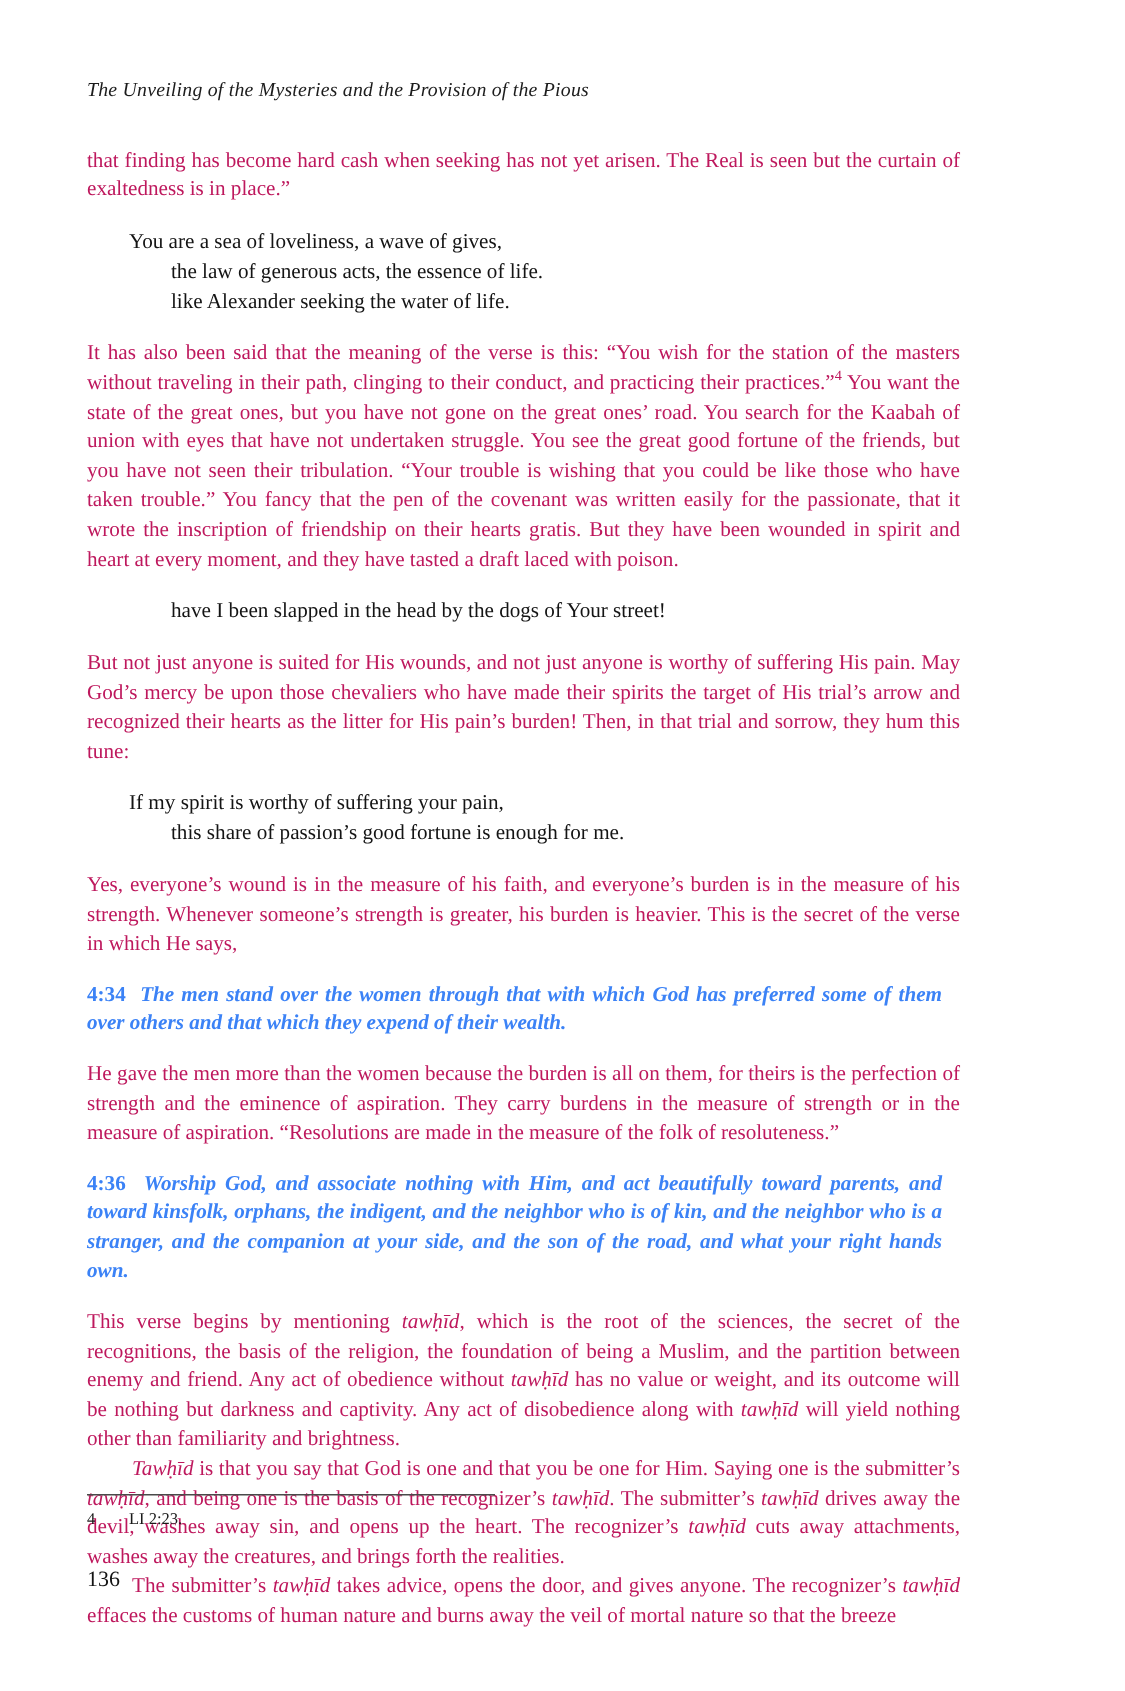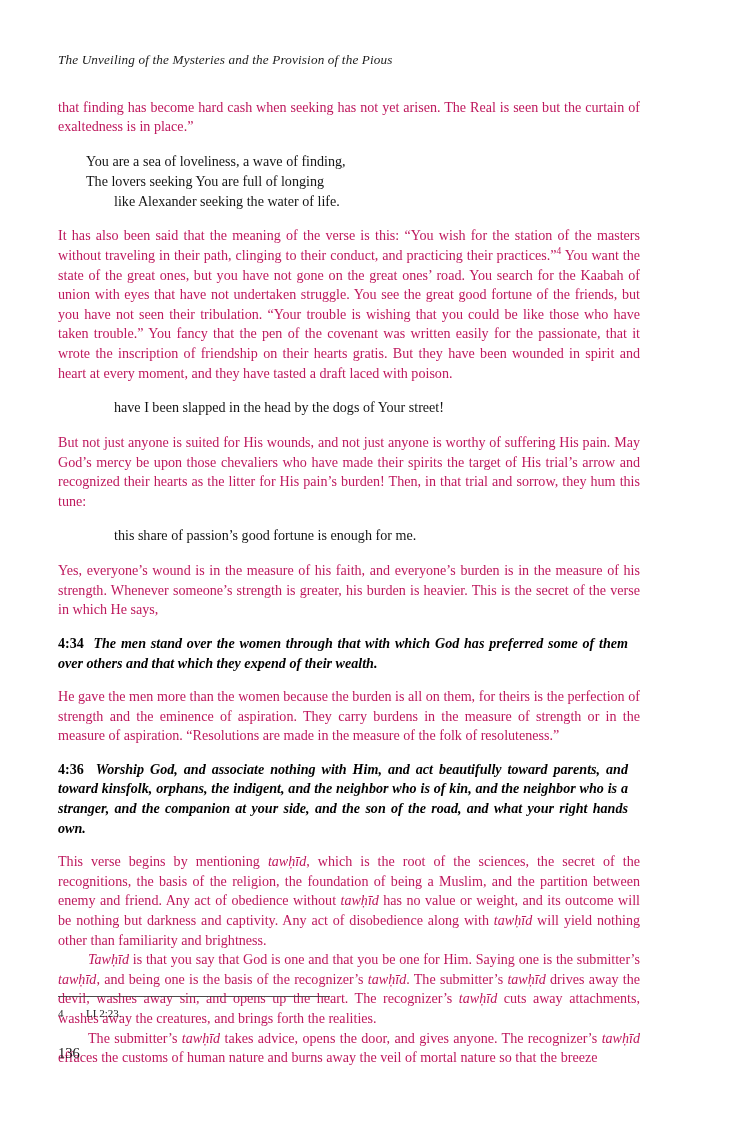--- a/index.html
+++ b/index.html
@@ -44,21 +44,21 @@
     color: #be185d;
   }
   p.gap-before { margin-top: 14px; }
   p.indent-first { text-indent: 30px; }
 
   .verse-block {
     margin: 14px 12px 0 0;
     font-size: 14.1px;
     line-height: 19.6px;
     text-align: justify;
-    color: #000000;
+    color: #3b82f6;
   }
   .verse-ref {
     font-weight: bold;
     font-style: normal;
   }
   .verse-text {
     font-weight: bold;
     font-style: italic;
   }
 
@@ -117,38 +117,39 @@
 
   <div class="content">
 
     <div class="running-head">The Unveiling of the Mysteries and the Provision of the Pious</div>
 
     <p class="body-par">
       <span>that finding has become hard cash when seeking has not yet arisen.  The Real is seen but the curtain of exaltedness is in place.”</span>
     </p>
 
     <div class="poem">
-      <div class="l1">You are a sea of loveliness, a wave of finding,</div>
-      <div class="l1">The lovers seeking You are full of longing</div>
+      <div class="l1">You are a sea of loveliness, a wave of gives,</div>
+      <div class="l2">the law of generous acts, the essence of life.</div>
       <div class="l2">like Alexander seeking the water of life.</div>
     </div>
 
     <p class="body-par">
       <span>It has also been said that the meaning of the verse is this:  “You wish for the station of the masters without traveling in their path, clinging to their conduct, and practicing their practices.”</span><sup class="fn-ref">4</sup><span>  You want the state of the great ones, but you have not gone on the great ones’ road.  You search for the Kaabah of union with eyes that have not undertaken struggle.  You see the great good fortune of the friends, but you have not seen their tribulation.  “Your trouble is wishing that you could be like those who have taken trouble.”  You fancy that the pen of the covenant was written easily for the passionate, that it wrote the inscription of friendship on their hearts gratis.  But they have been wounded in spirit and heart at every moment, and they have tasted a draft laced with poison.</span>
     </p>
 
     <div class="poem">
       <div class="l2">have I been slapped in the head by the dogs of Your street!</div>
     </div>
 
     <p class="body-par">
       <span>But not just anyone is suited for His wounds, and not just anyone is worthy of suffering His pain.  May God’s mercy be upon those chevaliers who have made their spirits the target of His trial’s arrow and recognized their hearts as the litter for His pain’s burden!  Then, in that trial and sorrow, they hum this tune:</span>
     </p>
 
     <div class="poem">
+      <div class="l1">If my spirit is worthy of suffering your pain,</div>
       <div class="l2">this share of passion’s good fortune is enough for me.</div>
     </div>
 
     <p class="body-par">
       <span>Yes, everyone’s wound is in the measure of his faith, and everyone’s burden is in the measure of his strength.  Whenever someone’s strength is greater, his burden is heavier.  This is the secret of the verse in which He says,</span>
     </p>
 
     <p class="verse-block">
       <span class="verse-ref">4:34</span><span>&nbsp;&nbsp;</span><span class="verse-text">The men stand over the women through that with which God has preferred some of them over others and that which they expend of their wealth.</span>
     </p>

